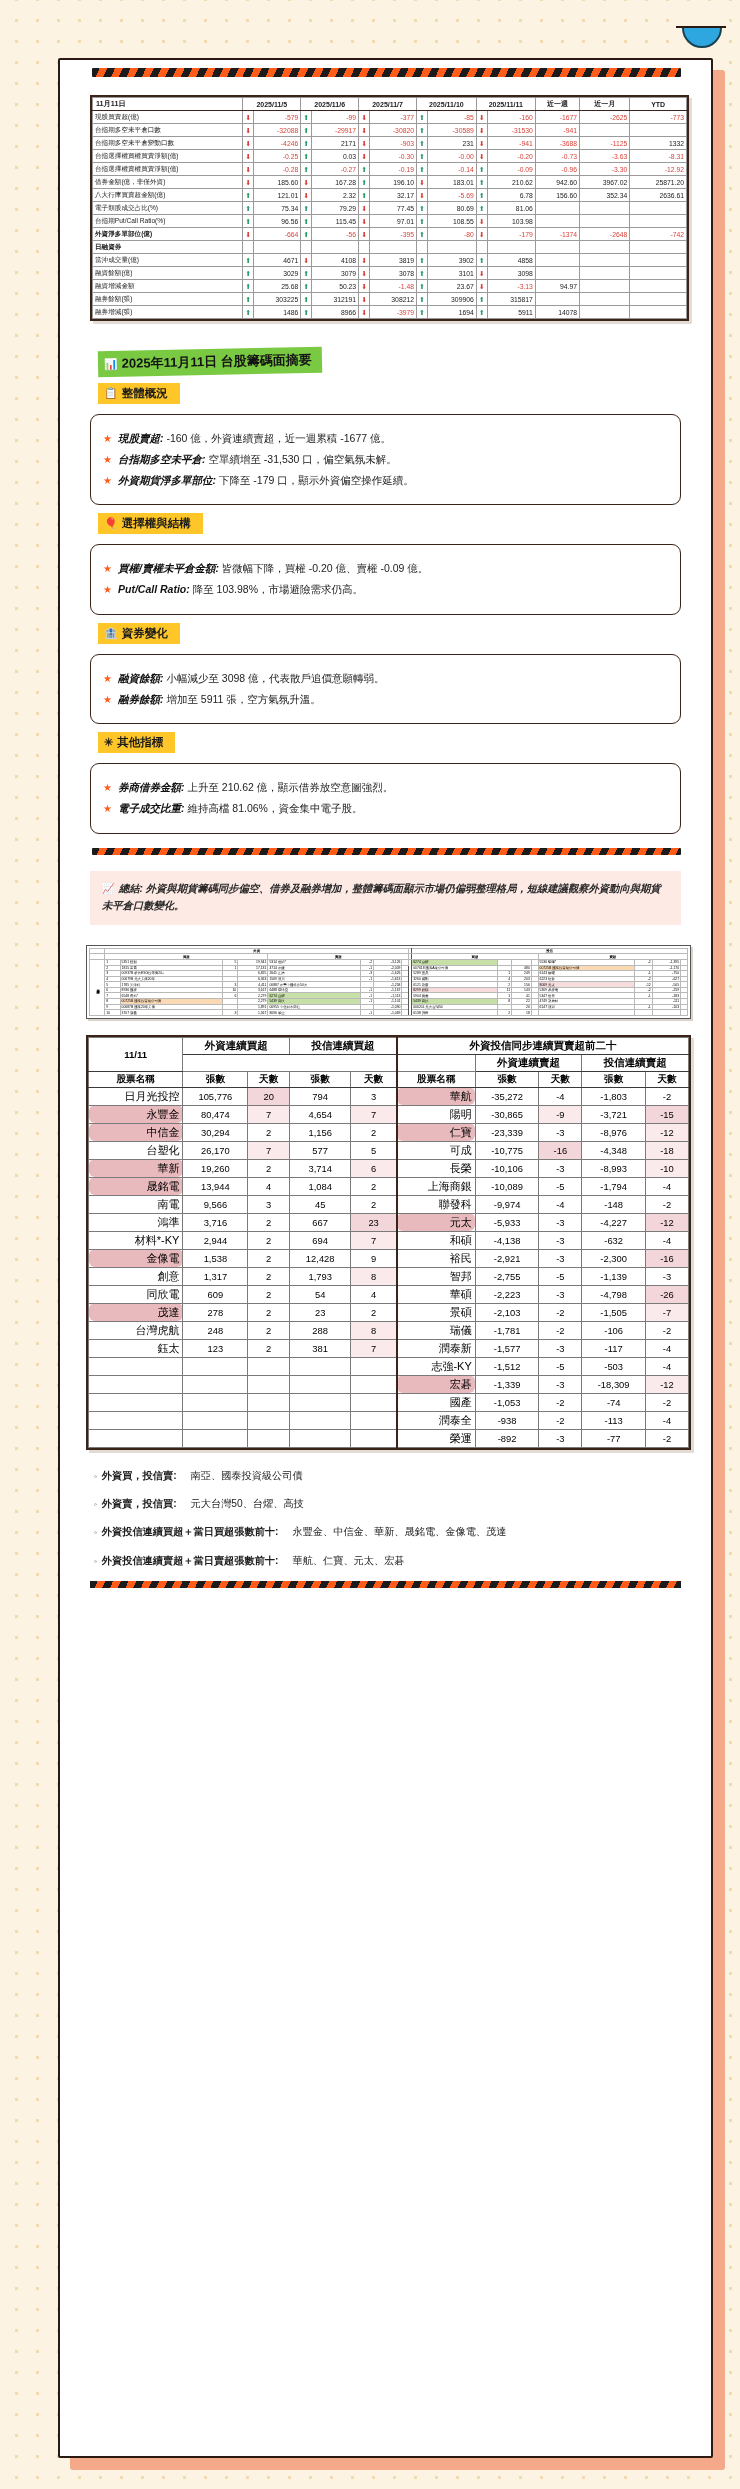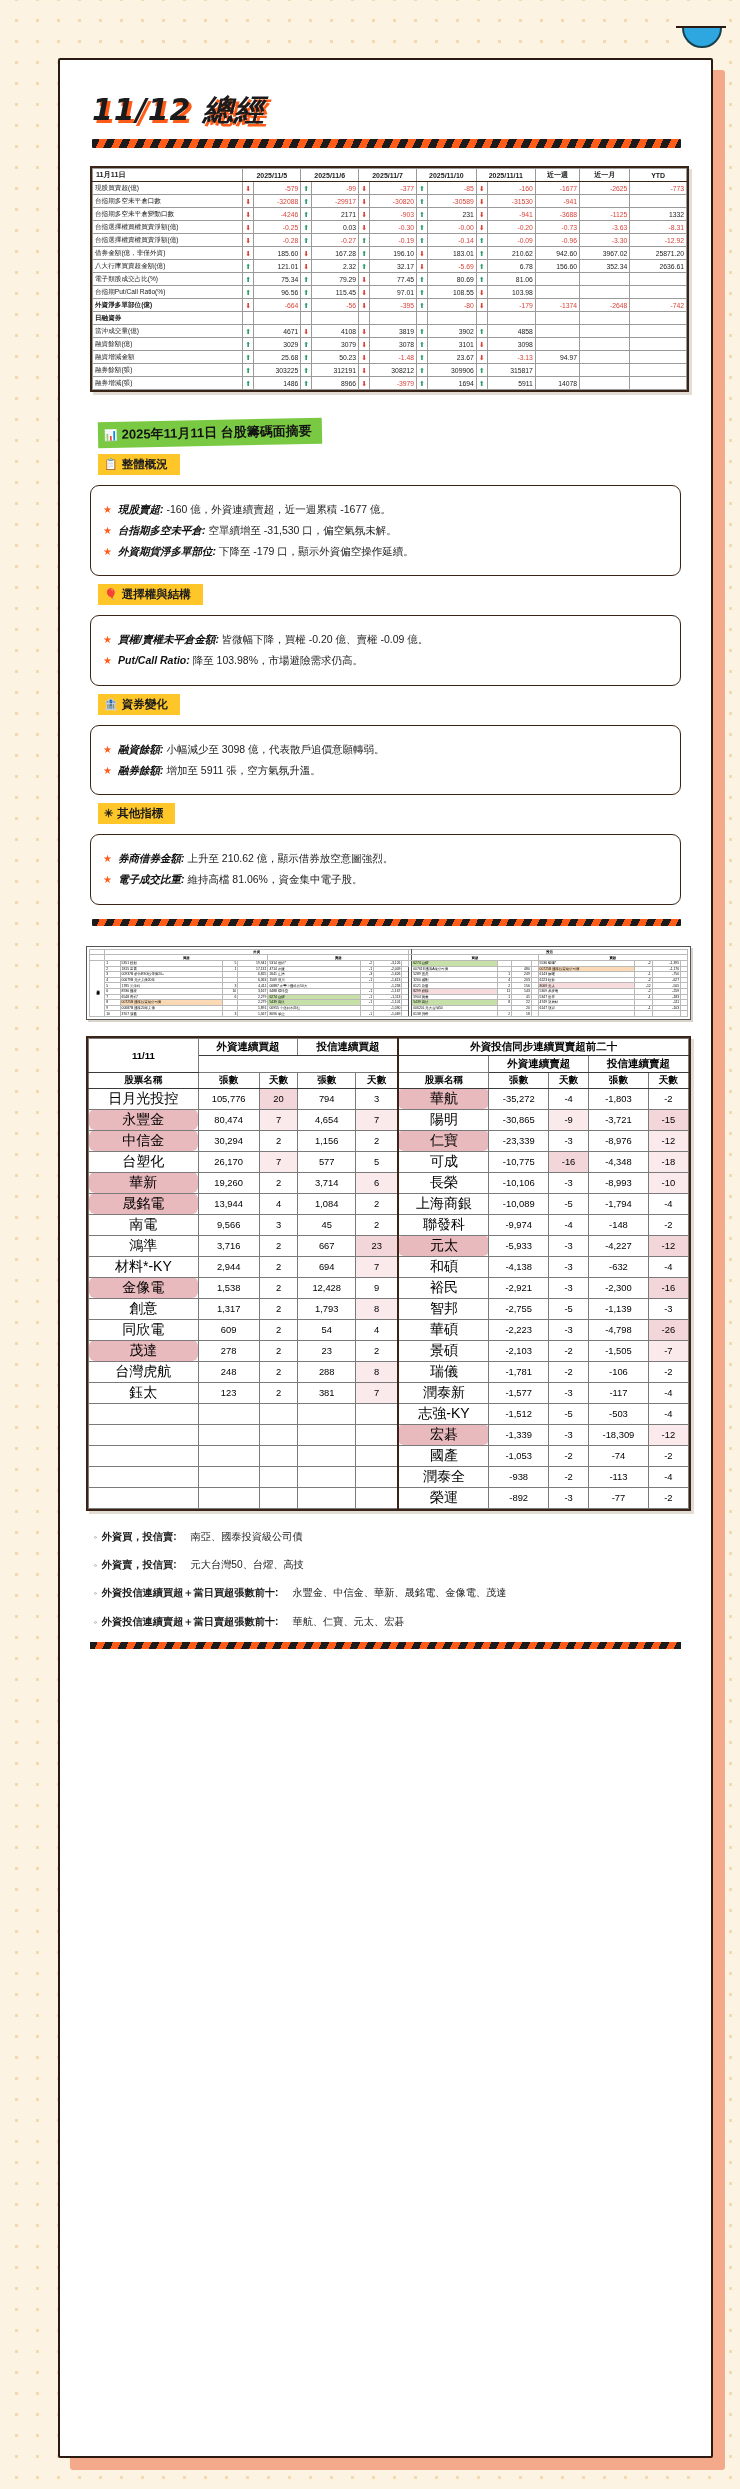--- a/index.html
+++ b/index.html
@@ -228,21 +228,21 @@
     font-weight: bold;
     font-size: 10.5px;
     border-bottom: 1.4px solid #3a3a3a;
     font-family: Liberation Mono, monospace;
   }
   table.big .colh {
     font-weight: bold;
     font-size: 9.6px;
     border-bottom: 1.4px solid #3a3a3a;
   }
-  table.big .nm { font-size: 14px; }
+  table.big .nm { font-size: 11px; text-align: right; }
   table.big .val { font-size: 9.4px; }
   .thickL { border-left: 2px solid #3a2418 !important; }
   .rowpink { background: #e8b9bd; border-radius: 6px; }
   .cellpink { background: #f2d6d9; }
   .cellpink-l { background: #faeaec; }
 
   
   .notes { margin: 18px 30px 0 34px; }
   .note {
     display: flex;
@@ -267,23 +267,20 @@
 </style>
 </head>
 <body>
 
 <div class="bg-dots"></div>
 <div class="sheet-shadow"></div>
 
 <div class="sheet">
 
   
-  <div class="title-wrap">
-    <div class="title">11/12 總經</div>
-  </div>
   <div class="hazard"></div>
 
   
   <div class="table-frame">
     <table class="macro">
       <thead>
         <tr>
           <th class="lbl" colspan="1">11月11日</th>
           <th colspan="2">2025/11/5</th>
           <th colspan="2">2025/11/6</th>
@@ -600,20 +597,24 @@
         </div>
         <div class="bullet">
           <span class="star">★</span>
           <div><b>電子成交比重: </b><span>維持高檔 81.06%，資金集中電子股。</span></div>
         </div>
       </div></div>
 
   <div class="hazard thin"></div>
 
   
+  <div class="summary">
+    <span class="pen">📈</span><b>總結:</b>
+    <span>外資與期貨籌碼同步偏空、借券及融券增加，整體籌碼面顯示市場仍偏弱整理格局，短線建議觀察外資動向與期貨未平倉口數變化。</span>
+  </div>
 
   
   <div class="dense-frame">
     <table class="dense">
       <thead>
         <tr>
           <th colspan="1"></th>
           <th colspan="8">外資</th>
           <th class="sep-col"></th>
           <th colspan="8">投信</th>

